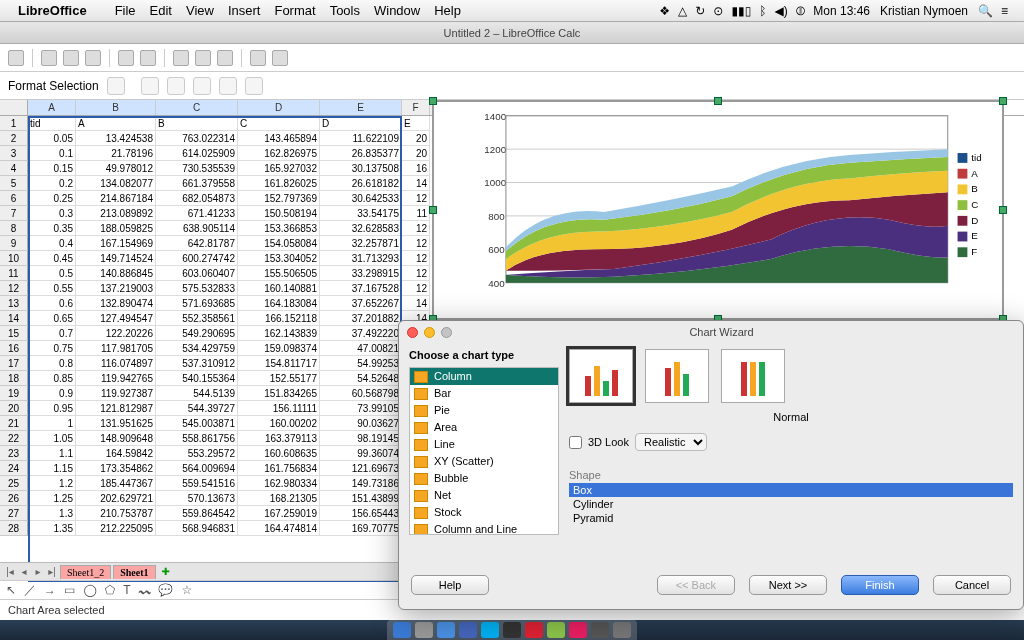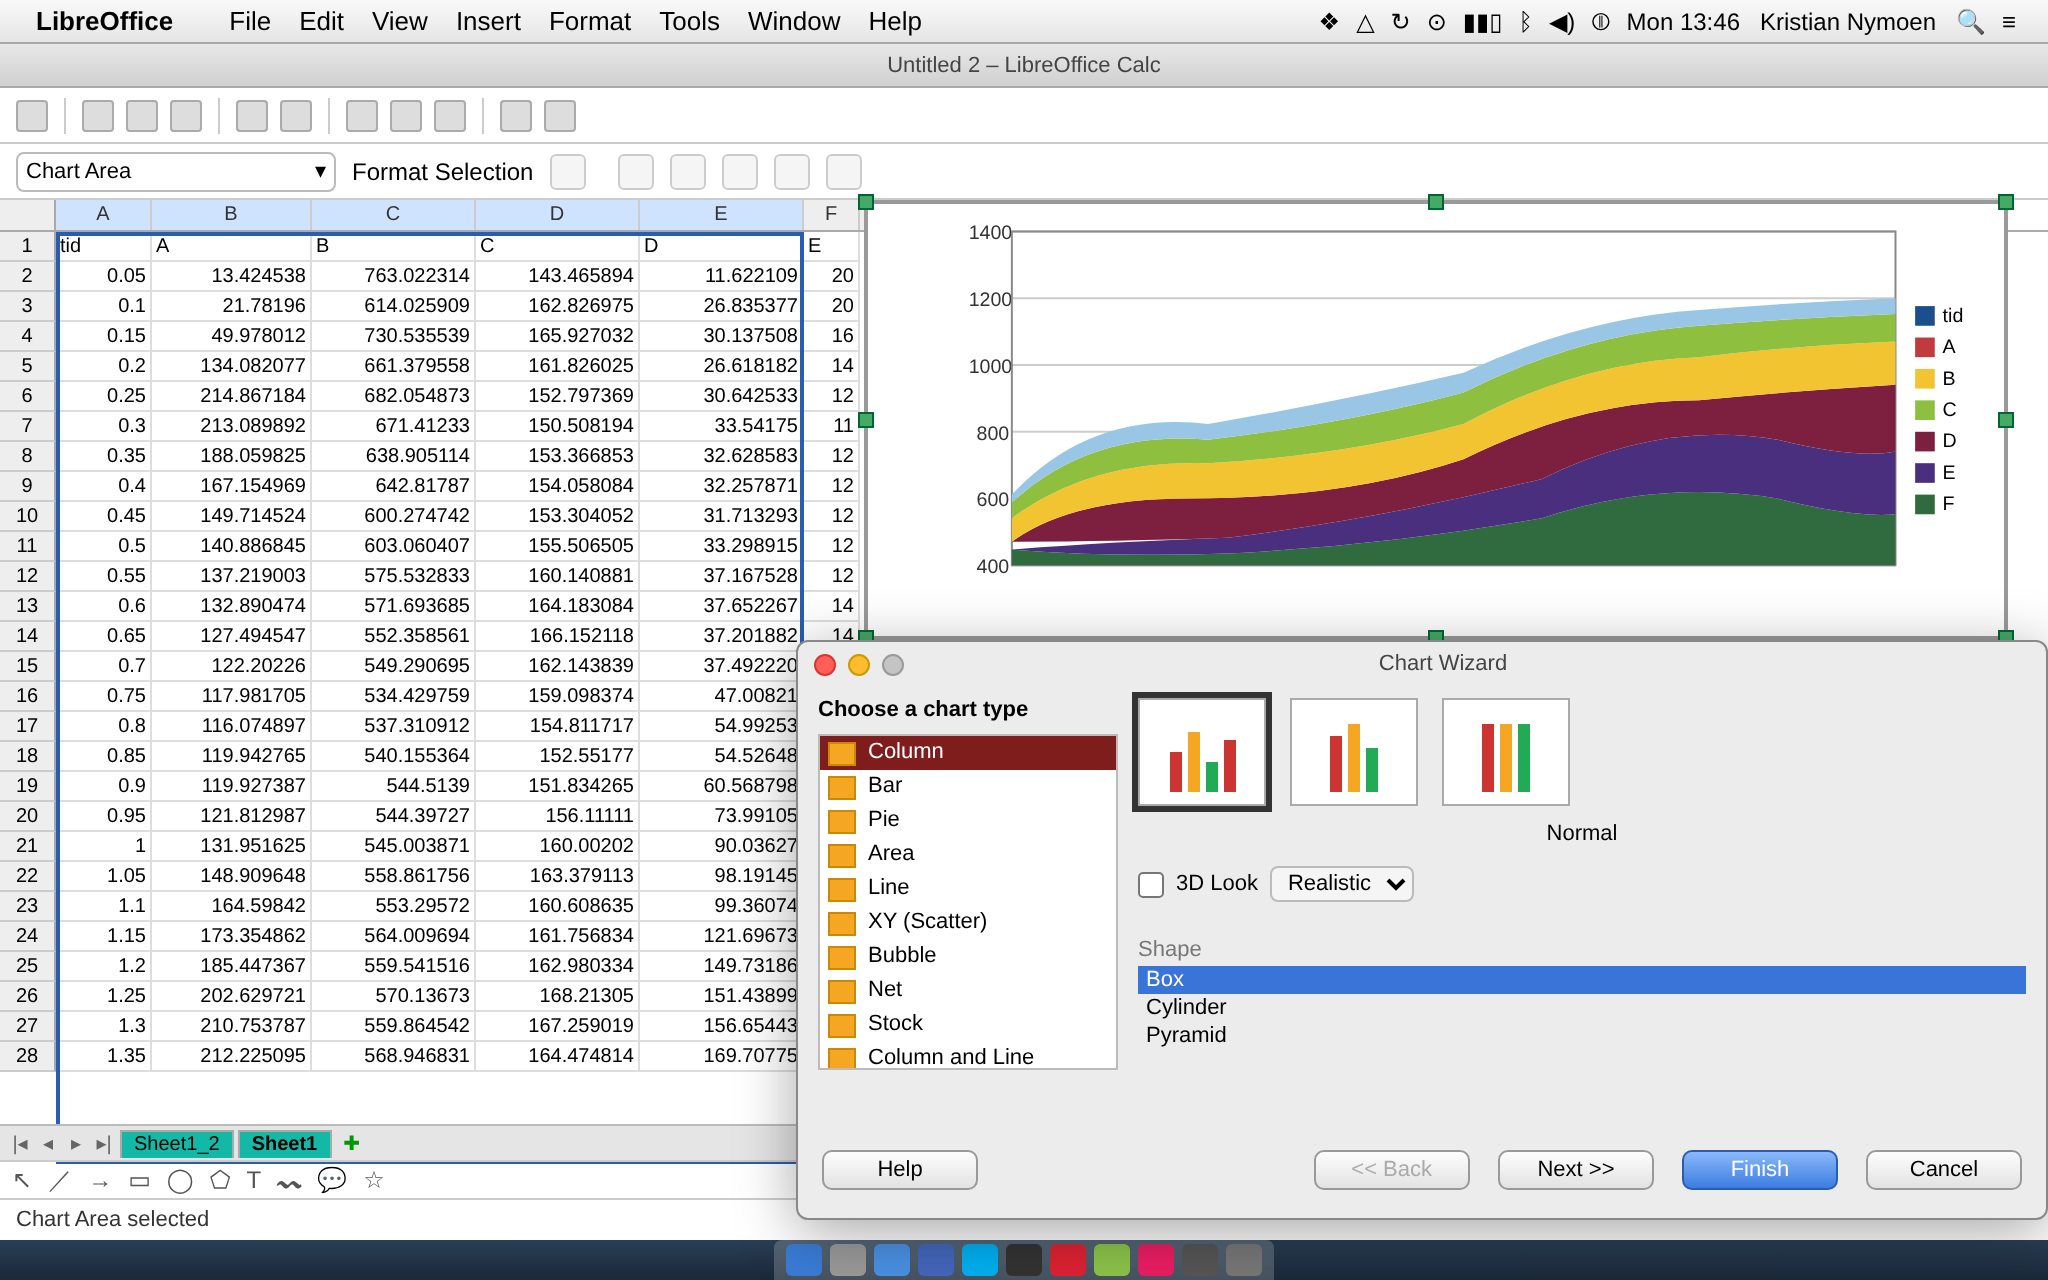--- a/index.html
+++ b/index.html
@@ -61,21 +61,21 @@
 .wizard .wtitle { flex:1; text-align:center; padding-right: 40px; color:#444; }
 .wizard .body { display: flex; padding: 6px 10px 4px 10px; height: 228px; gap: 10px; font-size: 11px; }
 .wizard .steps { width: 140px; }
 .wizard .steps .hdr { font-weight: bold; border-bottom: 1px solid #bbb; padding-bottom: 3px; margin-bottom: 6px; }
 .wizard .steps .step { padding: 3px 2px; color: #333; }
 .wizard .steps .step.sel { border: 1px dashed #666; }
 .wizard .mid { width: 150px; }
 .wizard .mid .hdr { font-weight: bold; margin-bottom: 6px; }
 .wizard .ctlist { border: 1px solid #bbb; background: #fff; height: 168px; overflow: hidden; }
 .wizard .ctlist .row { display: flex; align-items: center; gap: 6px; padding: 1px 4px; line-height: 15px; }
-.wizard .ctlist .row.sel { background: #7f1d1d; color: #fff; }
+.wizard .ctlist .row.sel { background: #0f766e; color: #fff; }
 .wizard .ctlist .ic { width:14px; height:12px; background:#f5a623; border:1px solid #c80; }
 .wizard .right { flex:1; }
 .wizard .thumbs { display:flex; gap: 12px; margin-bottom: 8px; }
 .wizard .thumb { width: 64px; height: 54px; border: 1px solid #aaa; background:#fff; display:flex; align-items:flex-end; justify-content:center; gap:3px; padding-bottom:6px;}
 .wizard .thumb.sel { outline: 3px solid #333; }
 .wizard .thumb .bar { width: 6px; background:#c33; }
 .wizard .thumb .bar.b{background:#f5a623}.wizard .thumb .bar.c{background:#2a5}
 .wizard .sub { text-align:center; font-size: 11px; margin-bottom: 10px; }
 .wizard .opt { display:flex; align-items:center; gap:6px; margin: 4px 0; }
 .wizard .shapelabel { color:#777; margin-top:18px; }
@@ -85,21 +85,21 @@
 .wizard select { font-size:11px; border:1px solid #bbb; border-radius:4px; background:#f5f5f5; padding:1px 4px; }
 .wizard .footer { display:flex; gap: 14px; padding: 4px 12px; align-items:center; }
 .wizard .footer .sp { flex:1; }
 .wizard button { font-size: 11px; padding: 3px 18px; border-radius: 5px; border:1px solid #999; background: linear-gradient(#fdfdfd,#e2e2e2); min-width: 78px; }
 .wizard button.primary { background: linear-gradient(#8bb8fb,#3b7de0); border-color:#2a5db0; color:#fff; }
 .wizard button.disabled { color:#aaa; }
 
 
 .sheet-tabs { position:absolute; left:0; bottom:60px; height:18px; display:flex; align-items:center; font-size:10px; border-top:1px solid #bbb; background:#e5e5e5; width: 400px; padding-left:4px; gap:2px; }
 .sheet-tabs .nav { width:12px; text-align:center; color:#666; }
-.sheet-tabs .tab { background:#14b8a6; border:1px solid #aaa; border-bottom:none; padding:1px 6px; }
+.sheet-tabs .tab { background:#fca5a5; border:1px solid #aaa; border-bottom:none; padding:1px 6px;font-family:Liberation Serif, serif; }
 .sheet-tabs .tab.active { font-weight:bold; }
 .sheet-tabs .add { color:#090; margin-left:4px; }
 
 
 .draw-toolbar { position:absolute; left:0; bottom:40px; height:20px; border-top:1px solid #ccc; border-bottom:1px solid #ccc; width:400px; display:flex; align-items:center; gap:8px; padding:0 6px; font-size:12px; color:#555; }
 
 
 .statusbar { position:absolute; left:0; bottom:20px; height:20px; width:400px; font-size:11px; color:#333; display:flex; align-items:center; padding:0 8px; }
 
 
@@ -155,24 +155,20 @@
   <div class="vsep"></div>
   <div class="btn"></div>
   <div class="btn"></div>
   <div class="btn"></div>
   <div class="vsep"></div>
   <div class="btn"></div>
   <div class="btn"></div>
 </div>
 
 <div class="ctx-toolbar">
-  <div class="namebox">
-    <span>Chart Area</span>
-      <span>▾</span>
-  </div>
   <span>Format Selection</span>
   <div class="btn"></div>
   <div class="vsep"></div>
   <div class="btn"></div>
   <div class="btn"></div>
   <div class="btn"></div>
   <div class="btn"></div>
   <div class="btn"></div>
 </div>
 

